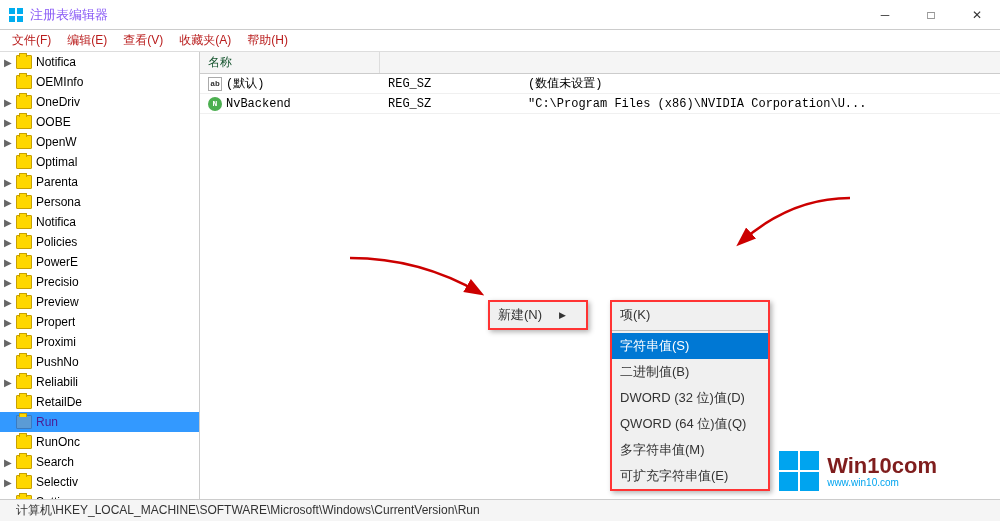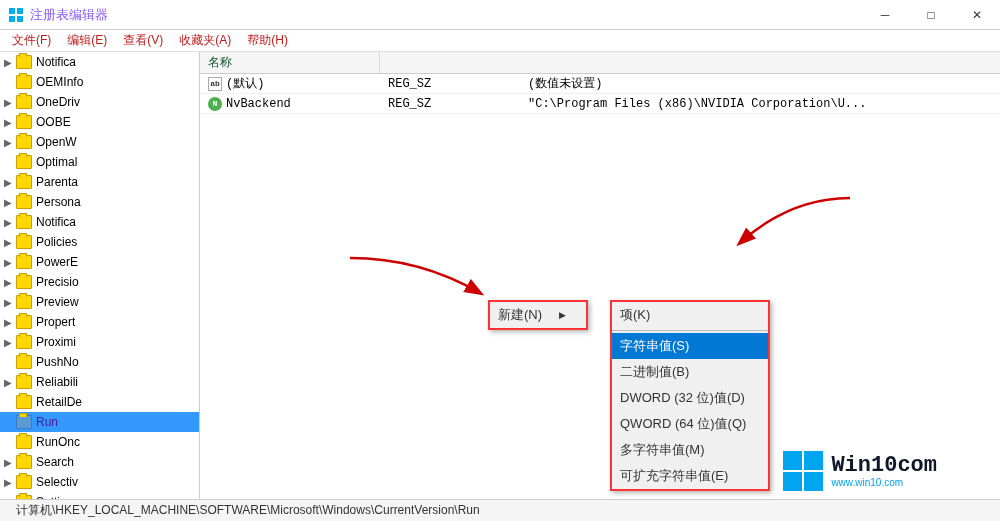--- a/index.html
+++ b/index.html
@@ -298,23 +298,22 @@
     .win-pane:nth-child(3) { background: #00a4ef; }
     .win-pane:nth-child(4) { background: #00a4ef; }
     .win10-text {
       display: flex;
       flex-direction: column;
       align-items: flex-start;
     }
     .win10-main {
       font-size: 22px;
       font-weight: bold;
-      color: #0f172a;
+      color: #7f1d1d;
       line-height: 1;
-      font-family: Liberation Mono, monospace;
     }
     .win10-sub {
       font-size: 10px;
       color: #00a4ef;
     }
 
     
     .ctx-separator {
       height: 1px;
       background: #bbb;

